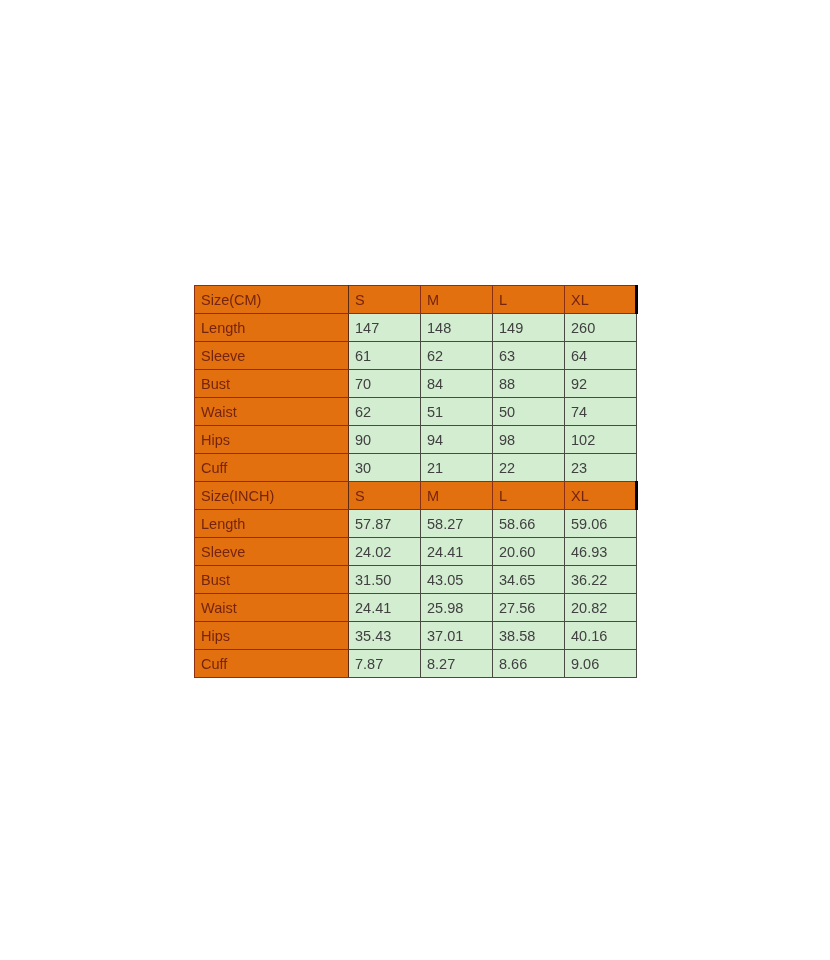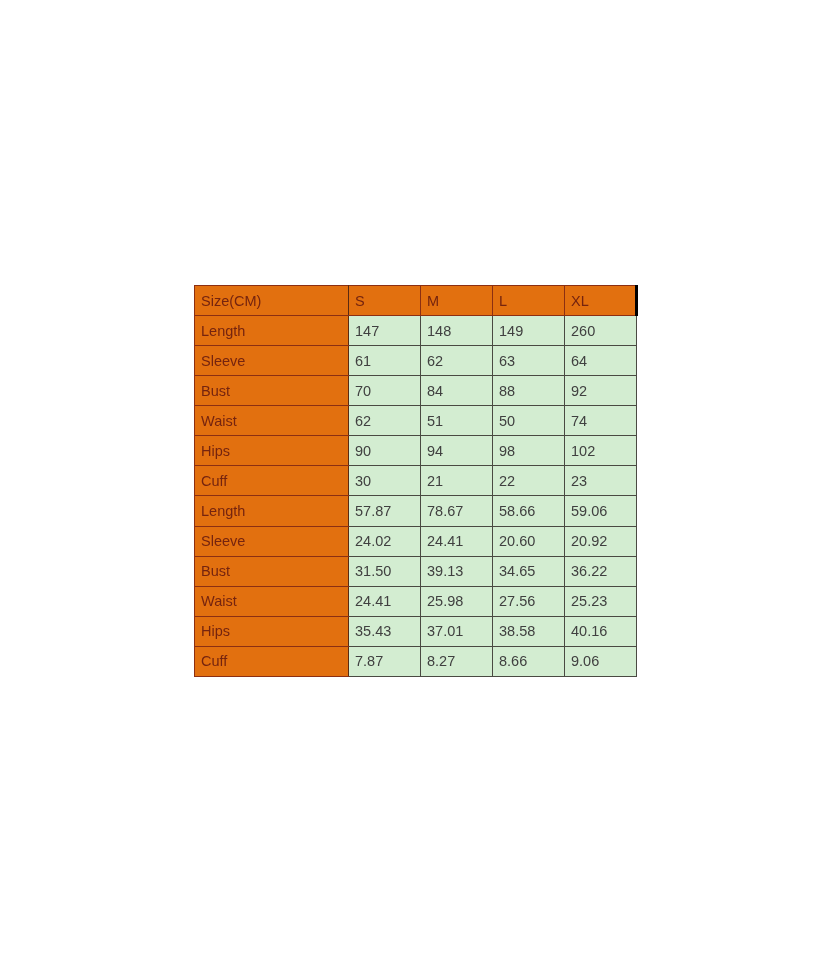--- a/index.html
+++ b/index.html
@@ -144,51 +144,58 @@
       </tr>
 
       <tr>
         <td class="lbl">Cuff</td>
         <td class="val">30</td>
         <td class="val">21</td>
         <td class="val">22</td>
         <td class="val">23</td>
       </tr>
 
+      <tr class="section-head">
+        <td class="lbl">Size(INCH)</td>
+        <td class="sz">S</td>
+        <td class="sz">M</td>
+        <td class="sz">L</td>
+        <td class="sz">XL</td>
+      </tr>
 
       <tr>
         <td class="lbl">Length</td>
         <td class="val">57.87</td>
-        <td class="val">78.67</td>
+        <td class="val">58.27</td>
         <td class="val">58.66</td>
         <td class="val">59.06</td>
       </tr>
 
       <tr>
         <td class="lbl">Sleeve</td>
         <td class="val">24.02</td>
         <td class="val">24.41</td>
         <td class="val">20.60</td>
-        <td class="val">20.92</td>
+        <td class="val">46.93</td>
       </tr>
 
       <tr>
         <td class="lbl">Bust</td>
         <td class="val">31.50</td>
-        <td class="val">39.13</td>
+        <td class="val">43.05</td>
         <td class="val">34.65</td>
         <td class="val">36.22</td>
       </tr>
 
       <tr>
         <td class="lbl">Waist</td>
         <td class="val">24.41</td>
         <td class="val">25.98</td>
         <td class="val">27.56</td>
-        <td class="val">25.23</td>
+        <td class="val">20.82</td>
       </tr>
 
       <tr>
         <td class="lbl">Hips</td>
         <td class="val">35.43</td>
         <td class="val">37.01</td>
         <td class="val">38.58</td>
         <td class="val">40.16</td>
       </tr>
 

